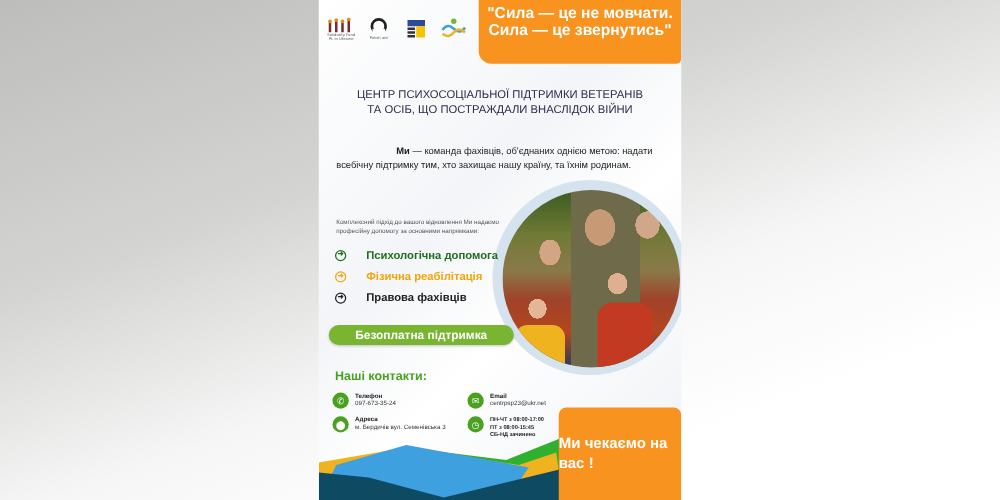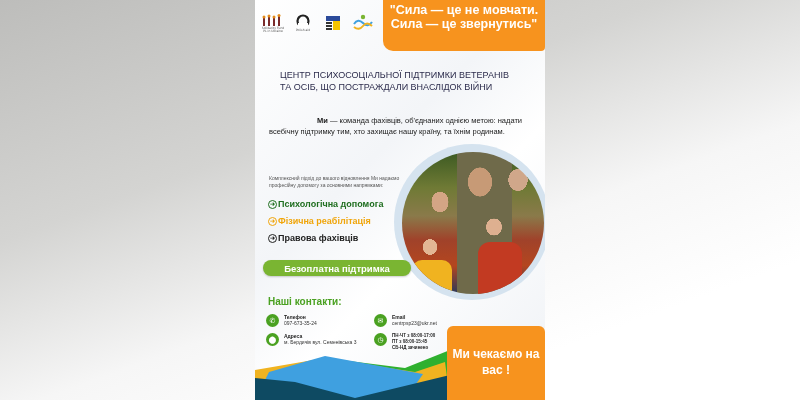--- a/index.html
+++ b/index.html
@@ -18,21 +18,21 @@
   .logo { width: 24px; height: 26px; display: flex; flex-direction: column; align-items: center; justify-content: center; }
   .logo .cap { font-size: 3px; color: #555; line-height: 3px; text-align: center; margin-top: 1px; }
   .quote {
     position: absolute; left: 128px; top: 0; width: 162px; height: 51px;
     background: #f7931e; border-radius: 0 0 4px 10px; color: #fff;
     font-family: "Liberation Sans", sans-serif; font-size: 12.5px; line-height: 14px;
     text-align: center; padding-top: 3px; font-weight: bold;
   }
   .heading {
     position: absolute; left: 25px; top: 69px; width: 240px;
-    font-size: 9px; line-height: 12px; color: #2c2c4c; font-family: "Liberation Sans", sans-serif;
+    text-align: center; font-size: 9px; line-height: 12px; color: #2c2c4c; font-family: "Liberation Sans", sans-serif;
   }
   .intro {
     position: absolute; left: 14px; top: 116px; width: 266px;
     font-size: 7.5px; line-height: 10.5px; color: #222; font-family: "Liberation Sans", sans-serif;
   }
   .intro b { font-weight: bold; padding-left: 48px; }
   .photo-ring {
     position: absolute; left: 139px; top: 144px; width: 156px; height: 156px;
     border-radius: 50%; background: #d5e3ef;
   }
@@ -51,40 +51,40 @@
   .photo .shirt-girl { position: absolute; left: 10px; top: 108px; width: 40px; height: 40px; background: #f0b320; border-radius: 10px 10px 0 0; }
   .photo .shirt-boy { position: absolute; left: 76px; top: 90px; width: 44px; height: 52px; background: #c23a22; border-radius: 12px 12px 0 0; }
   .services-title {
     position: absolute; left: 14px; top: 154px; font-size: 14.5px; font-weight: bold; color: #1b1b1b;
     font-family: "Liberation Sans", sans-serif;
   }
   .services-sub {
     position: absolute; left: 14px; top: 175px; width: 145px;
     font-size: 5px; line-height: 6.5px; color: #555; font-family: "Liberation Sans", sans-serif;
   }
-  .svc { position: absolute; left: 13px; display: flex; align-items: center; gap: 1px; font-size: 9px; font-weight: bold; font-family: "Liberation Sans", sans-serif; }
+  .svc { position: absolute; left: 13px; display: flex; align-items: center; gap: 16px; font-size: 9px; font-weight: bold; font-family: "Liberation Sans", sans-serif; }
   .svc .arrow { width: 9px; height: 9px; border: 1.2px solid currentColor; border-radius: 50%; font-size: 6px; line-height: 6px; display: flex; align-items: center; justify-content: center; }
   .cta {
     position: absolute; left: 8px; top: 260px; width: 148px; height: 16px; border-radius: 12px;
     background: #7ab532; color: #fff; font-size: 9.5px; font-weight: bold; border: none;
     font-family: "Liberation Sans", sans-serif; box-shadow: 0 1px 2px rgba(0,0,0,0.2);
   }
   .contacts-title {
     position: absolute; left: 13px; top: 296px; font-size: 10px; font-weight: bold; color: #4aa121;
     font-family: "Liberation Sans", sans-serif;
   }
   .contact { position: absolute; display: flex; gap: 5px; align-items: flex-start; font-family: "Liberation Sans", sans-serif; }
   .contact .ic { width: 13px; height: 13px; border-radius: 50%; background: #4aa121; color: #fff; font-size: 7px; display: flex; align-items: center; justify-content: center; flex-shrink: 0; }
   .contact .lbl { font-size: 5px; font-weight: bold; color: #222; line-height: 6px; }
   .contact .val { font-size: 5px; color: #333; line-height: 6.5px; }
   .hours { font-size: 4.5px !important; font-weight: bold; line-height: 6px !important; color: #222 !important; }
   .waiting {
     position: absolute; left: 192px; top: 326px; width: 98px; height: 74px; background: #f7931e;
     border-radius: 6px 6px 0 0; color: #fff; font-weight: bold; font-size: 12px; line-height: 16px;
-    text-align: center; padding-top: 20px; font-family: "Liberation Sans", sans-serif;
+    text-align: left; padding-top: 20px; font-family: "Liberation Sans", sans-serif;
   }
   .deco { position: absolute; left: 0; top: 350px; width: 195px; height: 50px; }
 </style>
 </head>
 <body>
 
 <div class="poster">
 
   <div class="logos">
     <div class="logo">

